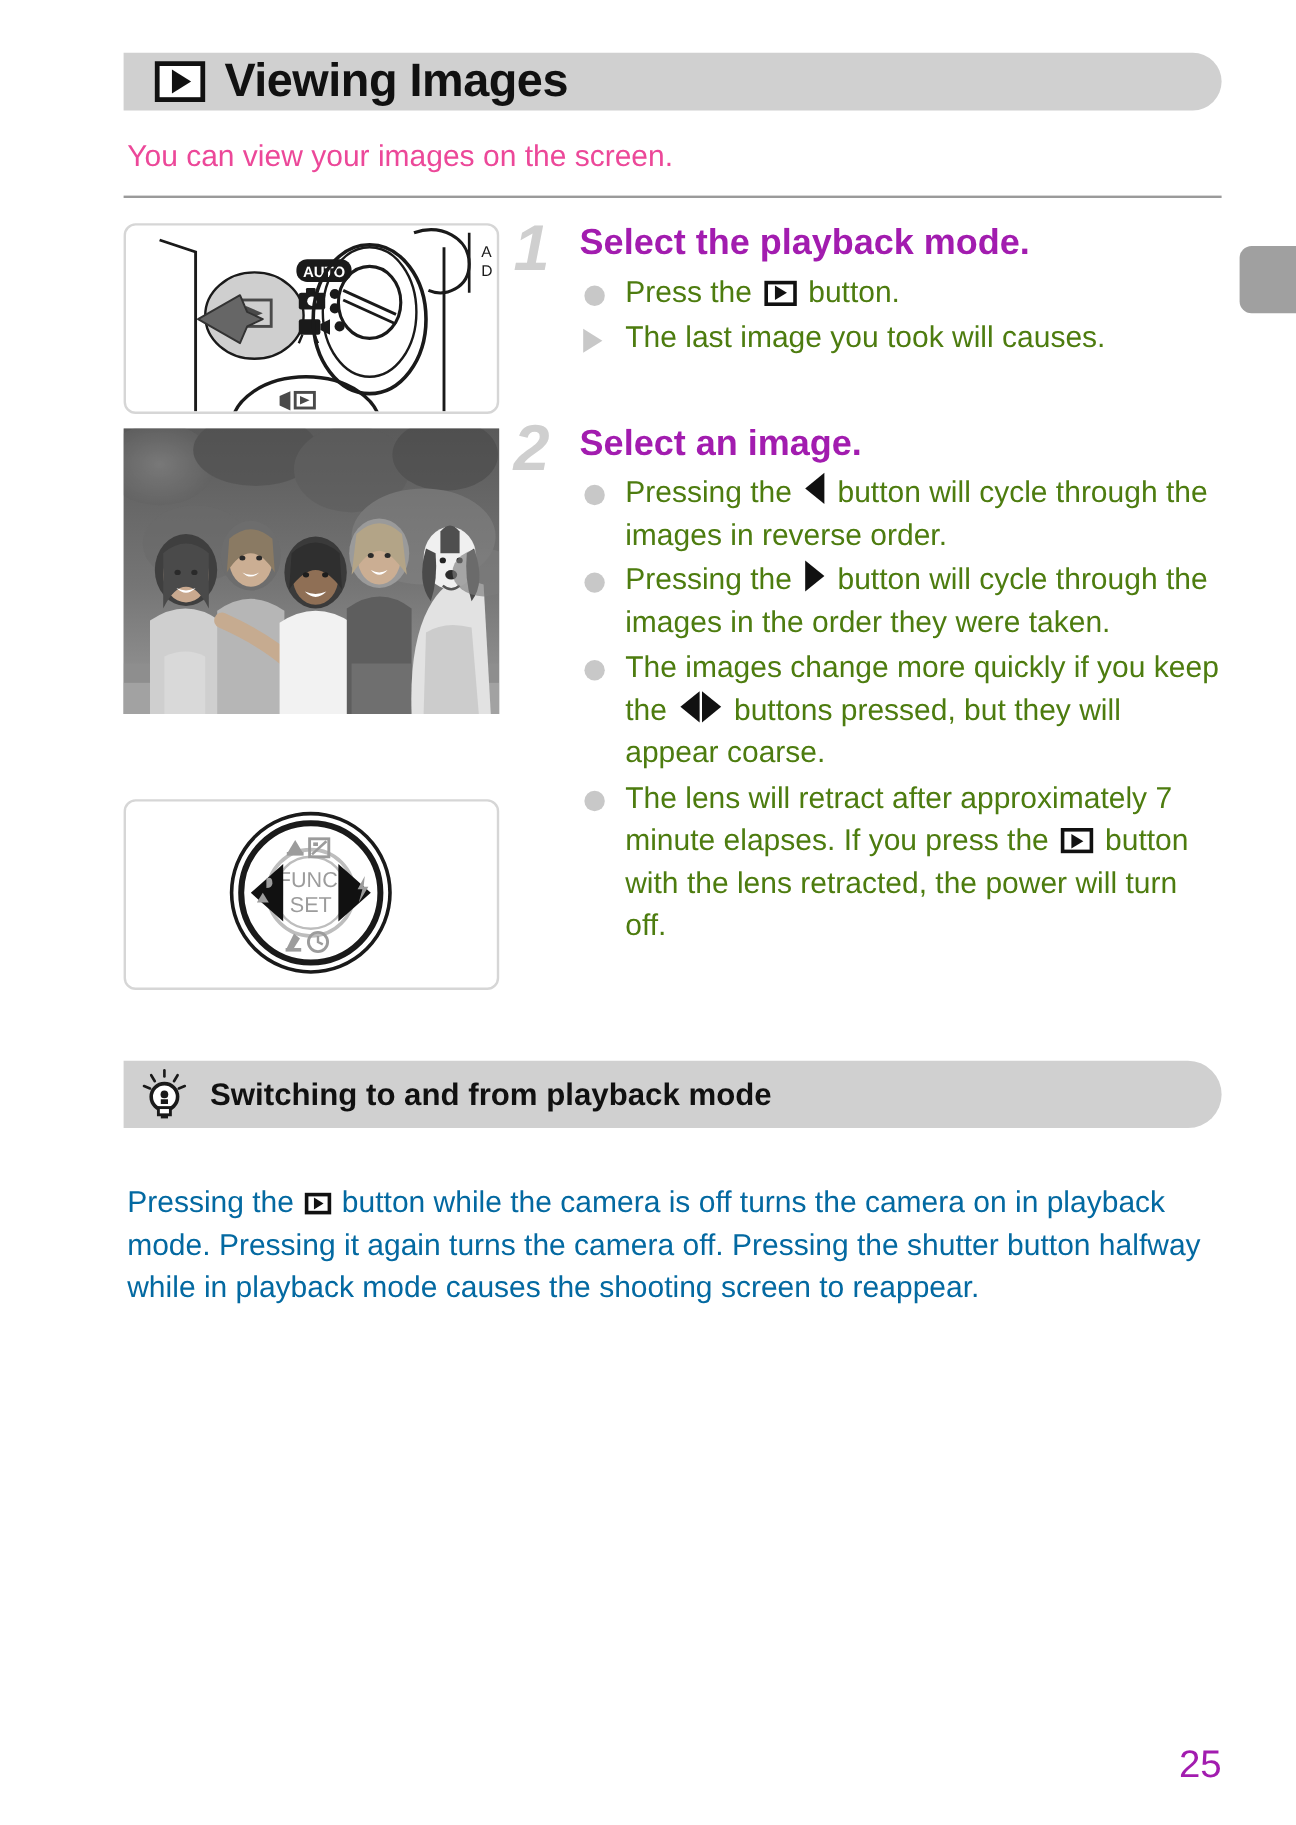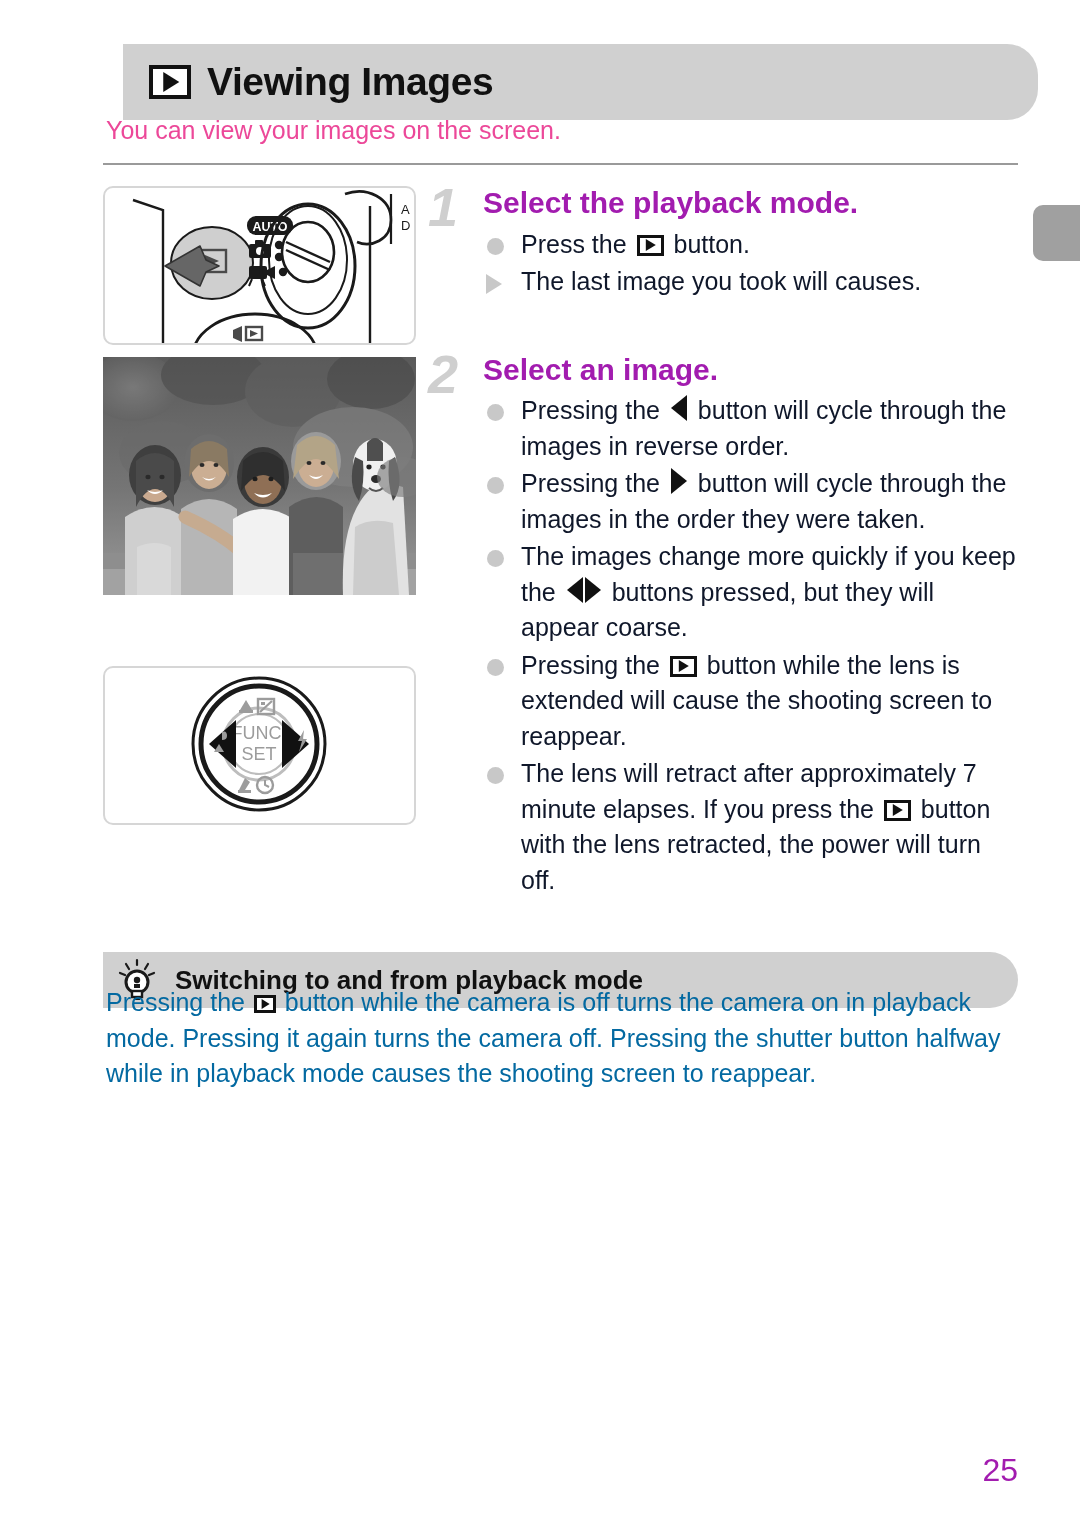--- a/index.html
+++ b/index.html
@@ -10,27 +10,26 @@
     font-family: "Liberation Sans", sans-serif;
     color: #1a1a1a;
     overflow: hidden;
   }
   .page { position: relative; width: 1080px; height: 1521px; }
 
   
   .title-bar {
     position: absolute;
     left: 103px; top: 44px;
-    width: 915px; height: 76px;
+    width: 915px; height: 48px;
     background: #d0d0d0;
     border-radius: 0 31px 31px 0;
     display: flex;
     align-items: center;
     padding-left: 26px;
-    margin-left: 20px;
   }
   .title-text {
     font-size: 39px;
     font-weight: bold;
     letter-spacing: -0.4px;
     color: #111;
     margin-left: 16px;
     white-space: nowrap;
   }
 
@@ -135,21 +134,21 @@
     color: #a21caf;
     line-height: 1.15;
   }
   .step-body { margin-left: 55px; margin-top: 6px; }
 
   .bullet-row {
     position: relative;
     padding-left: 38px;
     font-size: 25px;
     line-height: 1.42;
-    color: #0f172a;
+    color: #4d7c0f;
     margin-top: 2px;
   }
   .dot {
     position: absolute;
     left: 4px; top: 11px;
     width: 17px; height: 17px;
     background: #c8c8c8;
     border-radius: 50%;
   }
   .arrow-b {
@@ -159,21 +158,21 @@
     border-style: solid;
     border-width: 10px 0 10px 16px;
     border-color: transparent transparent transparent #c8c8c8;
   }
 
   .step2 { margin-top: 53px; }
 
   
   .tip-bar {
     position: absolute;
-    left: 103px; top: 952px;
+    left: 103px; top: 884px;
     width: 915px; height: 56px;
     background: #d0d0d0;
     border-radius: 0 28px 28px 0;
     display: flex;
     align-items: center;
     padding-left: 14px;
   }
   .tip-title {
     font-size: 26px;
     font-weight: bold;
@@ -420,24 +419,20 @@
         <div class="bullet-row">
           <span class="dot"></span>
           <span>Pressing the </span><span class="tri-r"></span><span> button will cycle through the images in the order they were taken.</span>
         </div>
 
         <div class="bullet-row">
           <span class="dot"></span>
           <span>The images change more quickly if you keep the </span><span class="tri-pair"><span class="tri-l"></span><span class="tri-r"></span></span><span> buttons pressed, but they will appear coarse.</span>
         </div>
 
-        <div class="bullet-row">
-          <span class="dot"></span>
-          <span>Pressing the </span><span class="pb pb-inline"></span><span> button while the lens is extended will cause the shooting screen to reappear.</span>
-        </div>
 
         <div class="bullet-row">
           <span class="dot"></span>
           <span>The lens will retract after approximately 7 minute elapses. If you press the </span><span class="pb pb-inline"></span><span> button with the lens retracted, the power will turn off.</span>
         </div>
 
       </div>
     </div>
   </div>
 

